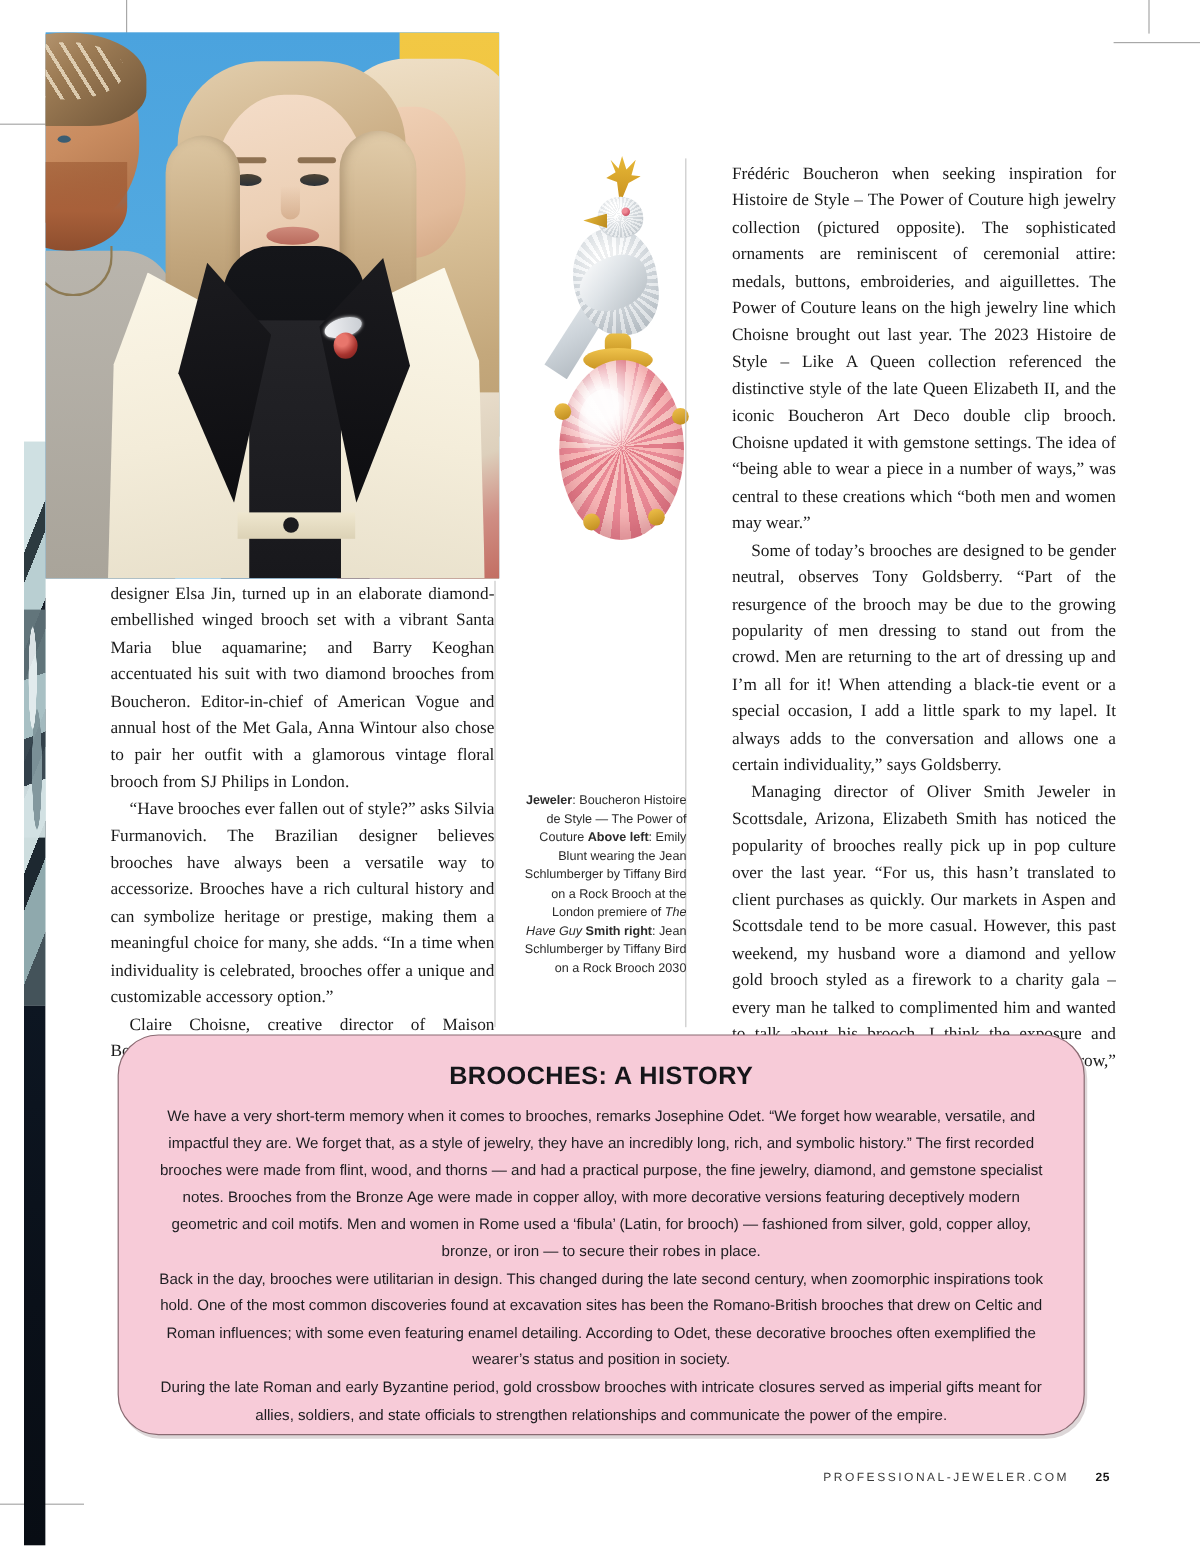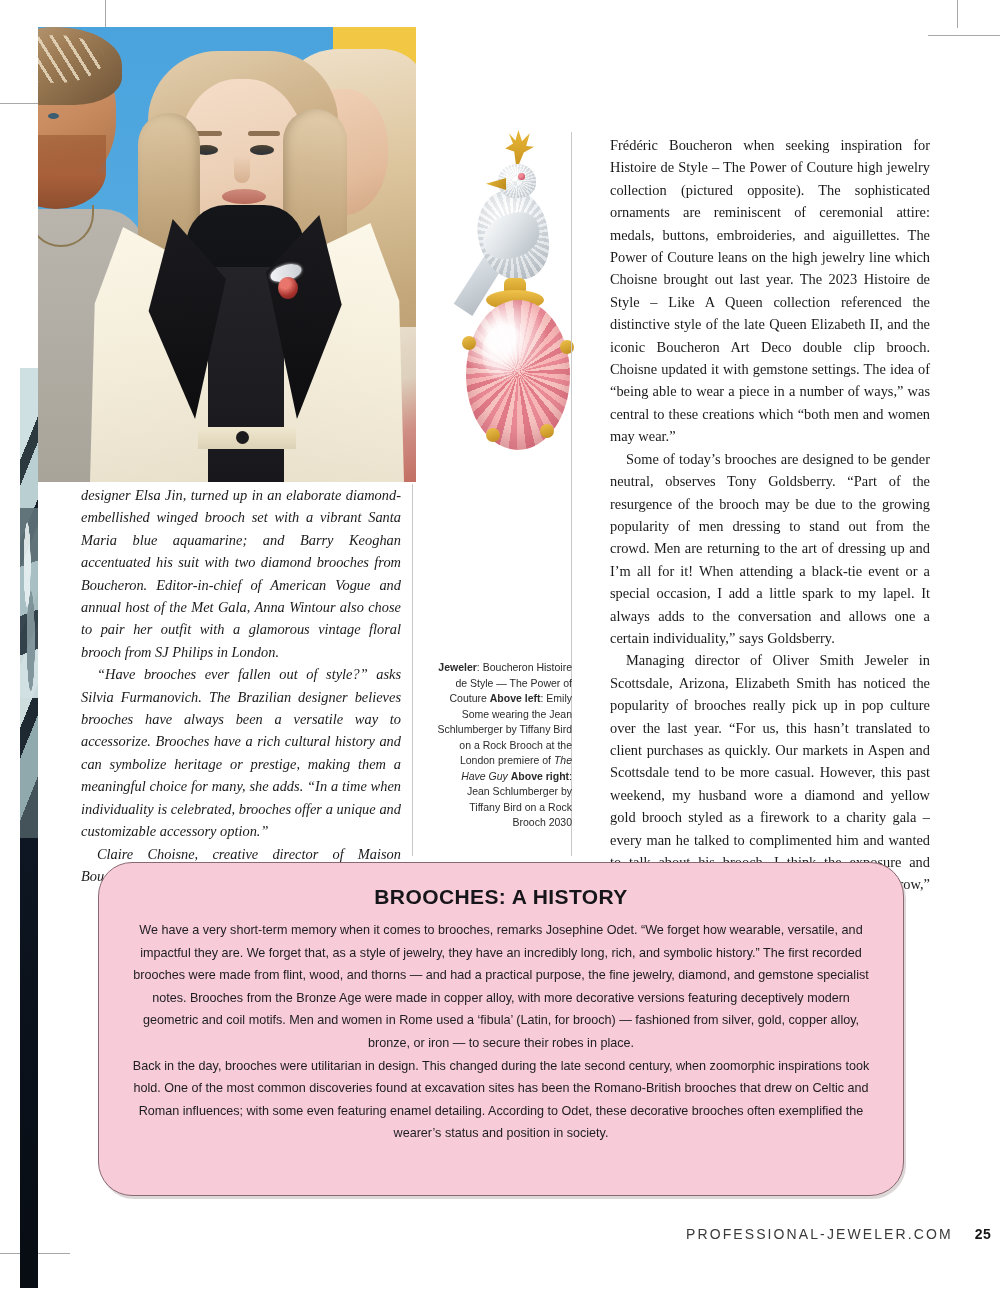--- a/index.html
+++ b/index.html
@@ -151,21 +151,21 @@
     box-shadow:inset 0 -10px 18px rgba(170,70,85,.35);}
   .bb-gem-hi{position:absolute;left:30px;top:196px;width:46px;height:58px;border-radius:50%;
     background:radial-gradient(ellipse at 40% 35%,rgba(255,255,255,.75) 0 28%,rgba(255,255,255,0) 70%);}
   .bb-gem-prong{position:absolute;width:14px;height:14px;border-radius:50%;
     background:linear-gradient(160deg,#f0c24c,#bd8a1c);}
 
   
   .col{position:absolute;text-align:justify;color:#1a1a1a;}
   .col p{margin:0;font-size:14.4px;line-height:22.4px;text-indent:16px;}
   .col p.first{text-indent:0;}
-  .col-1{left:81px;top:484px;width:320px;font-style:italic;}
+  .col-1{left:92px;top:484px;width:320px;}
   .col-3{left:610px;top:134px;width:320px;}
   .rule{position:absolute;background:#c9c9c9;width:1px;}
   .rule-1{left:412px;top:484px;height:372px;}
   .rule-2{left:571px;top:132px;height:724px;}
 
   
   .caption{position:absolute;left:436px;top:660px;width:136px;
     font-family:"Liberation Sans", sans-serif;
     font-size:10.5px;line-height:15.5px;text-align:right;color:#2b2b2b;}
   .caption b{font-weight:bold;}
@@ -177,21 +177,21 @@
     border-radius:34px 34px 34px 34px;
     box-shadow:2px 3px 0 rgba(120,95,100,.25);
     font-family:"Liberation Sans", sans-serif;}
   .history h2{margin:0;padding:22px 0 10px;text-align:center;
     font-size:21px;font-weight:bold;letter-spacing:.4px;color:#16161a;}
   .history .hbody{padding:0 26px;text-align:center;font-size:12.6px;line-height:22.6px;color:#1d1d21;}
   .history .hbody p{margin:0;}
 
   
   .footer{position:absolute;left:686px;top:1226px;
-    font-family:"Liberation Sans", sans-serif;font-size:14px;letter-spacing:2.1px;color:#3a3a3a;}
+    font-family:"Liberation Sans", sans-serif;font-size:10px;letter-spacing:2.1px;color:#3a3a3a;}
   .footer .pg{margin-left:22px;font-weight:bold;letter-spacing:.6px;color:#161616;}
 </style>
 </head>
 <body>
 
 <div class="page">
 
   <div class="crop crop-tl-v"></div>
   <div class="crop crop-tl-h"></div>
   <div class="crop crop-tr-v"></div>
@@ -277,29 +277,30 @@
   </div>
 
   <div class="col col-3">
     <p class="first">Frédéric Boucheron when seeking inspiration for Histoire de Style – The Power of Couture high jewelry collection (pictured opposite). The sophisticated ornaments are reminiscent of ceremonial attire: medals, buttons, embroideries, and aiguillettes. The Power of Couture leans on the high jewelry line which Choisne brought out last year. The 2023 Histoire de Style – Like A Queen collection referenced the distinctive style of the late Queen Elizabeth II, and the iconic Boucheron Art Deco double clip brooch. Choisne updated it with gemstone settings. The idea of “being able to wear a piece in a number of ways,” was central to these creations which “both men and women may wear.”</p>
     <p>Some of today’s brooches are designed to be gender neutral, observes Tony Goldsberry. “Part of the resurgence of the brooch may be due to the growing popularity of men dressing to stand out from the crowd. Men are returning to the art of dressing up and I’m all for it! When attending a black-tie event or a special occasion, I add a little spark to my lapel. It always adds to the conversation and allows one a certain individuality,” says Goldsberry.</p>
     <p>Managing director of Oliver Smith Jeweler in Scottsdale, Arizona, Elizabeth Smith has noticed the popularity of brooches really pick up in pop culture over the last year. “For us, this hasn’t translated to client purchases as quickly. Our markets in Aspen and Scottsdale tend to be more casual. However, this past weekend, my husband wore a diamond and yellow gold brooch styled as a firework to a charity gala – every man he talked to complimented him and wanted to talk about his brooch. I think the exposure and popularity of brooches will only continue to grow,” says Smith. The MD believes brooches have</p>
   </div>
 
   <div class="caption">
     <b>Jeweler</b><span>: Boucheron Histoire de Style — The Power of Couture</span>
-    <b>Above left</b><span>: Emily Some wearing the Jean Schlumberger by Tiffany Bird on a Rock Brooch at the London premiere of </span><i>The Have Guy</i>
-    <b>Above right</b><span>: Jean Schlumberger by Tiffany Bird on a Rock Brooch 2030</span>
+    <b>Above left</b><span>: Emily Blunt wearing the Jean Schlumberger by Tiffany Bird on a Rock Brooch at the London premiere of </span><i>The Have Guy</i>
+    <b>Smith right</b><span>: Jean Schlumberger by Tiffany Bird on a Rock Brooch 2030</span>
   </div>
 
   <div class="history">
     <h2>BROOCHES: A HISTORY</h2>
     <div class="hbody">
       <p>We have a very short-term memory when it comes to brooches, remarks Josephine Odet. “We forget how wearable, versatile, and impactful they are. We forget that, as a style of jewelry, they have an incredibly long, rich, and symbolic history.” The first recorded brooches were made from flint, wood, and thorns — and had a practical purpose, the fine jewelry, diamond, and gemstone specialist notes. Brooches from the Bronze Age were made in copper alloy, with more decorative versions featuring deceptively modern geometric and coil motifs. Men and women in Rome used a ‘fibula’ (Latin, for brooch) — fashioned from silver, gold, copper alloy, bronze, or iron — to secure their robes in place.</p>
       <p>Back in the day, brooches were utilitarian in design. This changed during the late second century, when zoomorphic inspirations took hold. One of the most common discoveries found at excavation sites has been the Romano-British brooches that drew on Celtic and Roman influences; with some even featuring enamel detailing. According to Odet, these decorative brooches often exemplified the wearer’s status and position in society.</p>
+      <p>During the late Roman and early Byzantine period, gold crossbow brooches with intricate closures served as imperial gifts meant for allies, soldiers, and state officials to strengthen relationships and communicate the power of the empire.</p>
     </div>
   </div>
 
   <div class="footer">
     <span>PROFESSIONAL-JEWELER.COM</span><span class="pg">25</span>
   </div>
 
 </div>
 
 </body></html>

